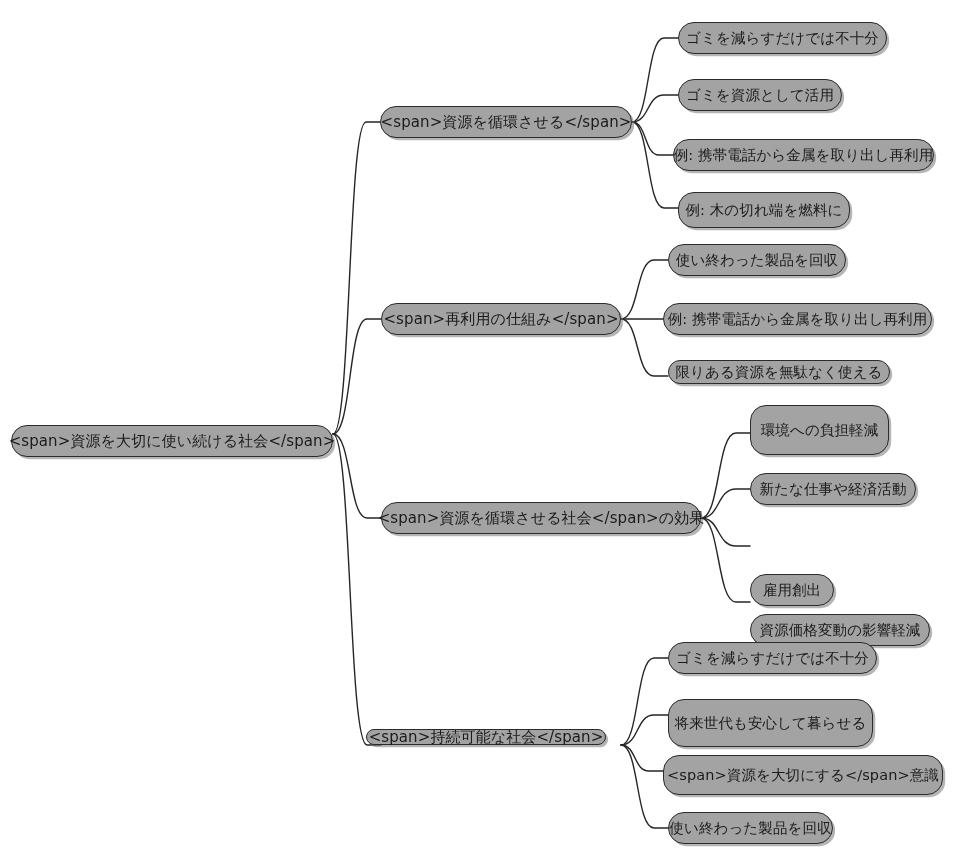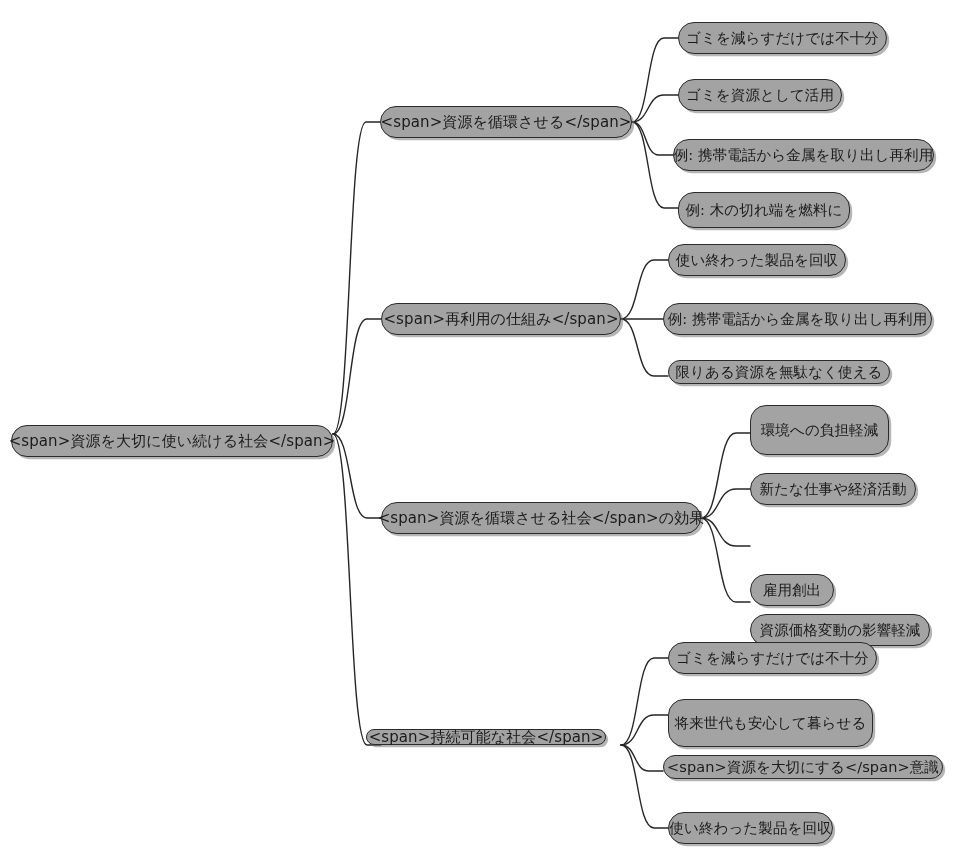--- a/index.html
+++ b/index.html
@@ -130,20 +130,20 @@
       </div>
       <div class="node branch" style="left: 366px; top: 729px; width: 240px; height: 16px;">
         <span>&lt;span&gt;持続可能な社会&lt;/span&gt;</span>
       </div>
       <div class="node leaf" style="left: 668px; top: 642px; width: 209px; height: 32px;">
         <span>ゴミを減らすだけでは不十分</span>
       </div>
       <div class="node leaf" style="left: 668px; top: 699px; width: 205px; height: 48px;">
         <span>将来世代も安心して暮らせる</span>
       </div>
-      <div class="node leaf" style="left: 663px; top: 755px; width: 280px; height: 24px;">
+      <div class="node leaf" style="left: 663px; top: 755px; width: 280px; height: 40px;">
         <span>&lt;span&gt;資源を大切にする&lt;/span&gt;意識</span>
       </div>
       <div class="node leaf" style="left: 668px; top: 812px; width: 165px; height: 32px;">
         <span>使い終わった製品を回収</span>
       </div>
     </div>
 </div>
 
 </body></html>

